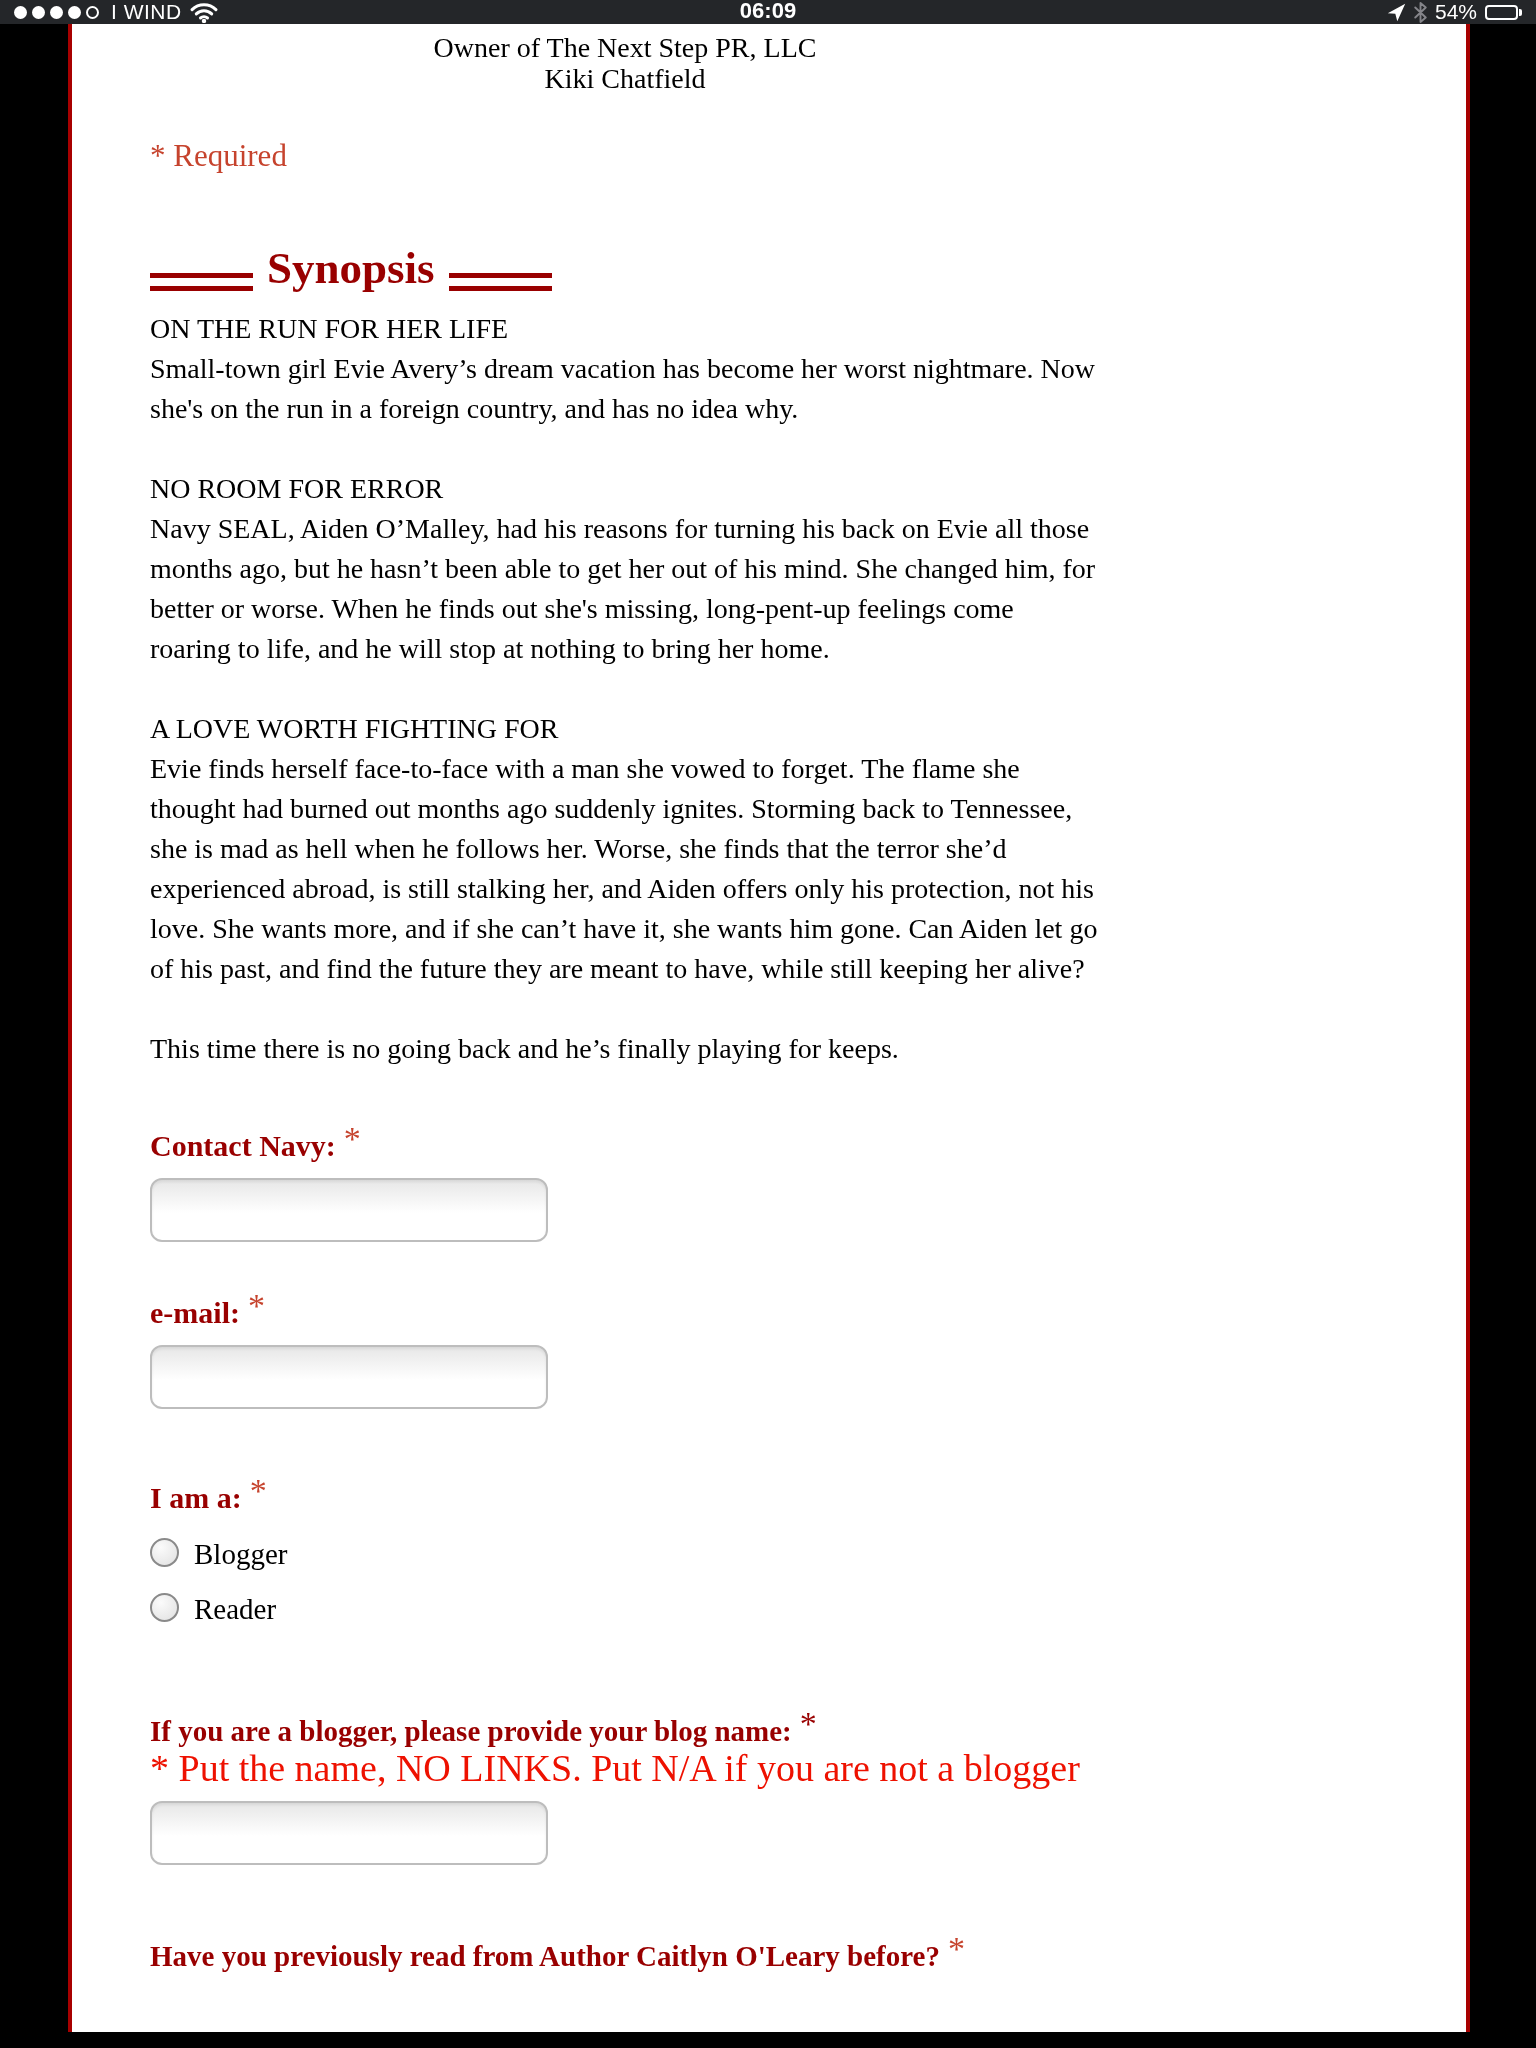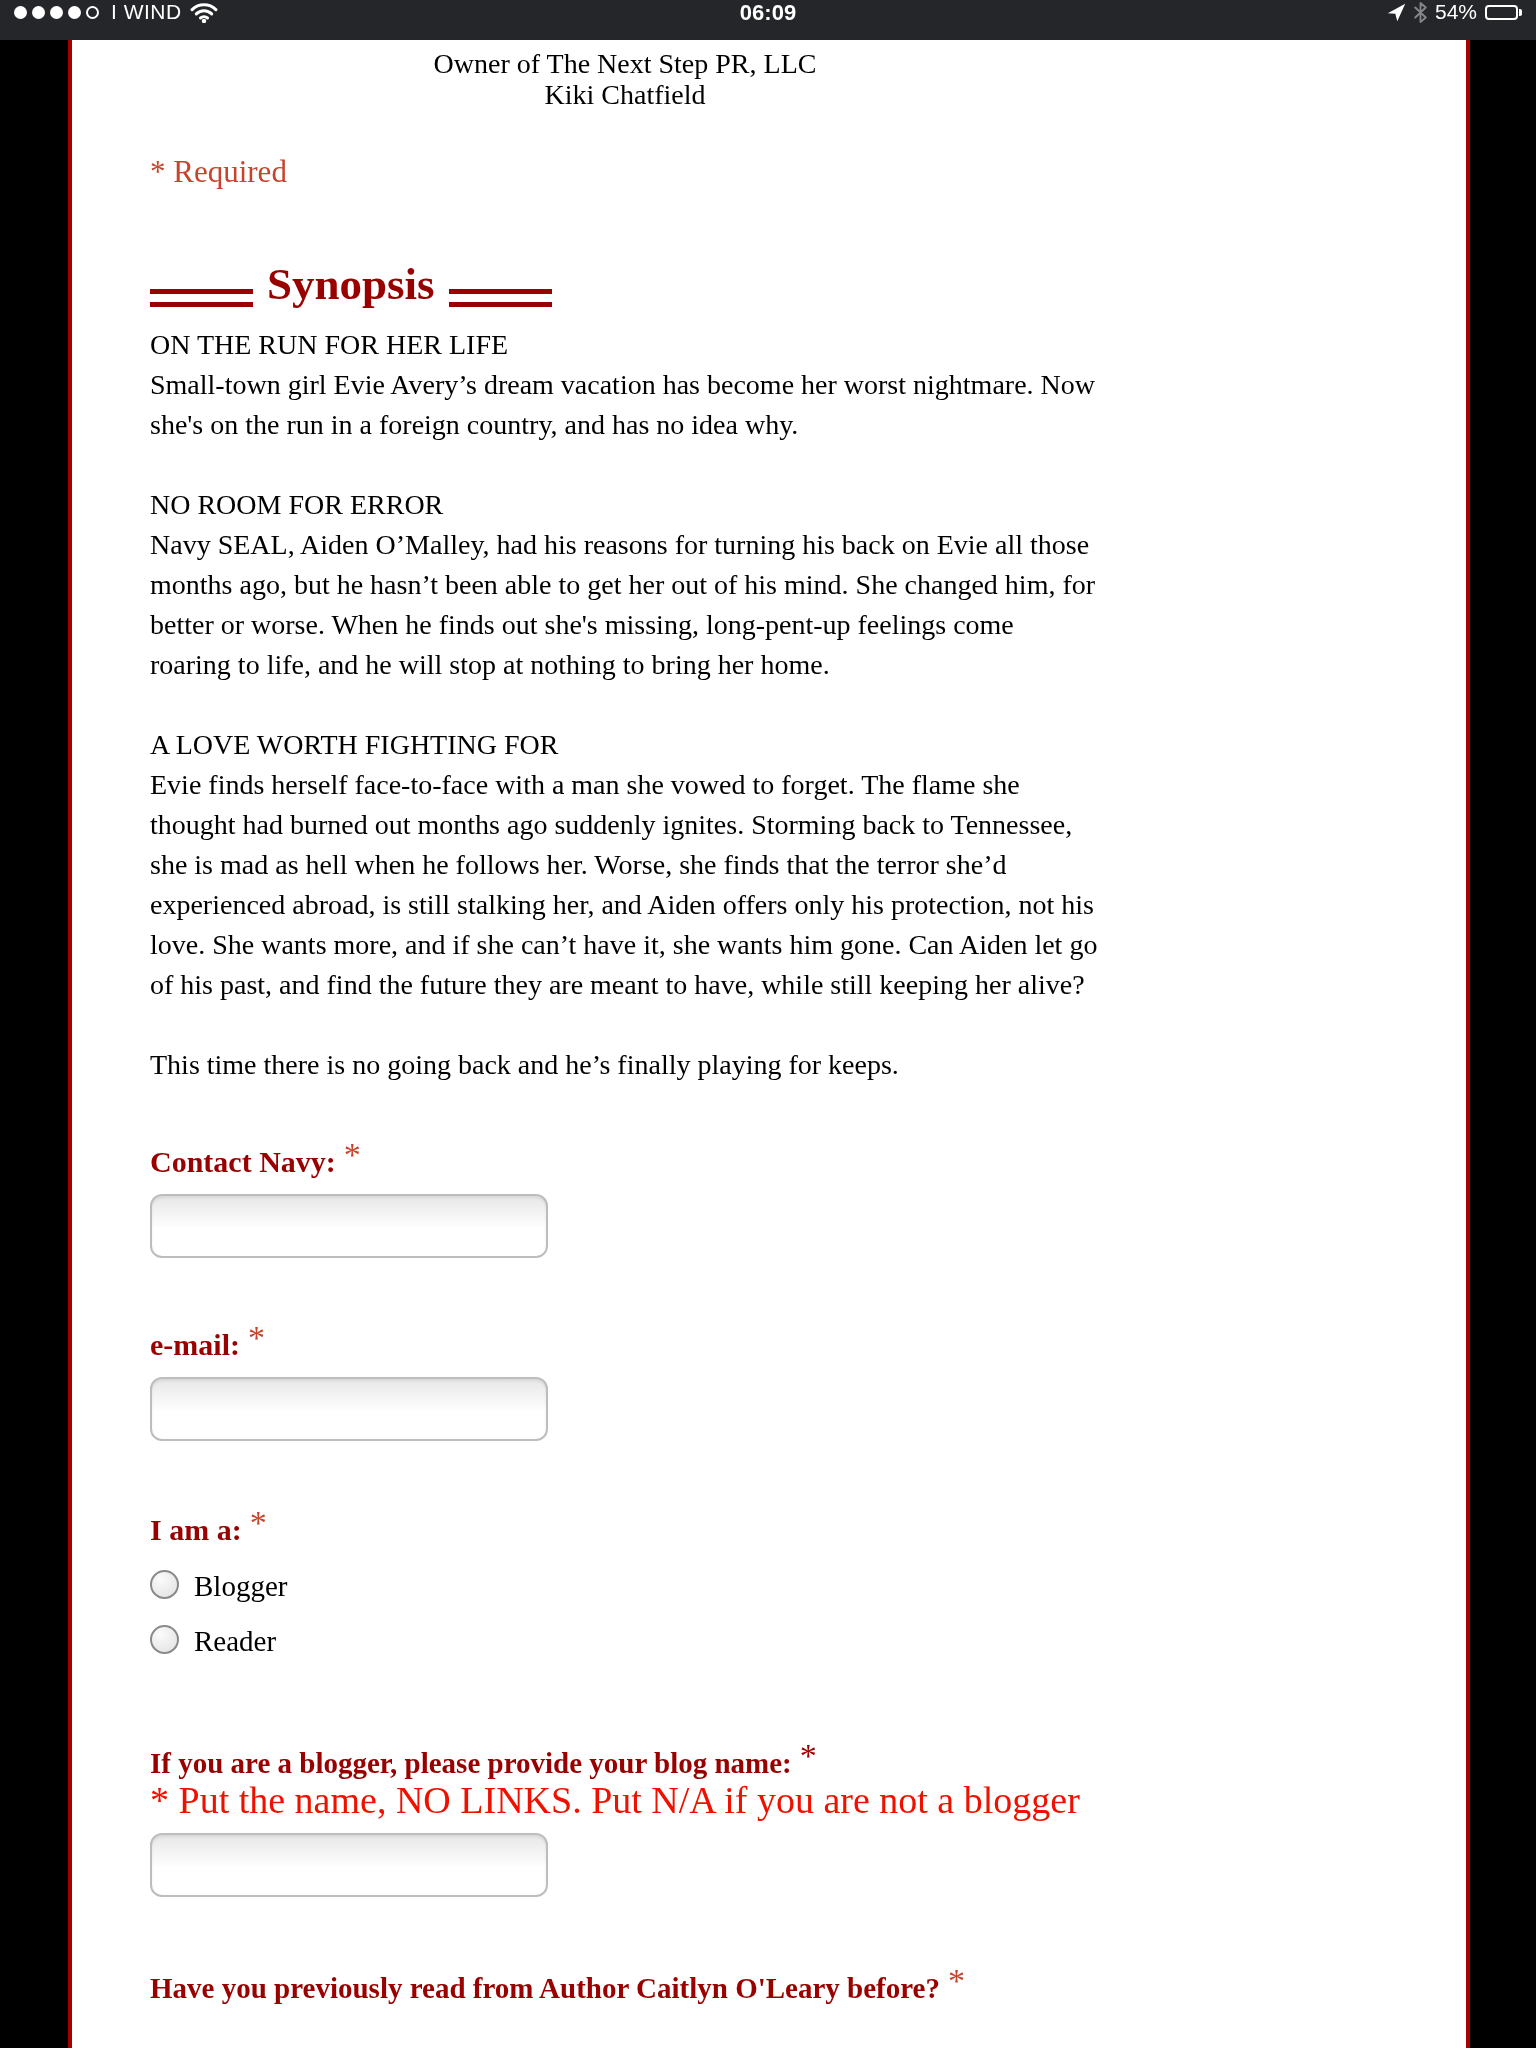--- a/index.html
+++ b/index.html
@@ -2,23 +2,23 @@
 <html><head>
 <meta charset="utf-8">
 <style>
   html,body{margin:0;padding:0;}
   body{
     width:1536px;height:2048px;overflow:hidden;background:#000;
     font-family:"Liberation Serif", serif;
   }
   
   .status-bar{
-    position:relative;height:40px;background:#242629;color:#fff;
+    position:relative;height:24px;background:#242629;color:#fff;
     font-family:"Liberation Sans", sans-serif;
-    display:flex;align-items:flex-start;justify-content:space-between;
+    display:flex;align-items:flex-end;justify-content:space-between;
     padding:0 14px;box-sizing:border-box;z-index:5;
   }
   .sb-left,.sb-right{display:flex;align-items:center;gap:8px;}
   .signal-dots{display:flex;align-items:center;gap:5px;margin-right:4px;}
   .signal-dots .dot{width:13px;height:13px;border-radius:50%;background:#fff;display:inline-block;box-sizing:border-box;}
   .signal-dots .dot.empty{background:transparent;border:2px solid #fff;}
   .carrier{font-size:21px;letter-spacing:.5px;font-weight:500;}
   .sb-time{
     position:absolute;left:0;right:0;text-align:center;
     font-size:22px;font-weight:700;pointer-events:none;
@@ -52,21 +52,21 @@
   .req-star{color:#c6432d;font-weight:400;font-size:34px;vertical-align:6px;padding-left:8px;}
   .req-star.dark{color:#990000;}
   .text-input{
     display:block;margin-top:14px;width:398px;height:64px;box-sizing:border-box;
     border:2px solid #bdbdbd;border-radius:12px;
     background:linear-gradient(#e7e7e7,#ffffff 55%);
     box-shadow:inset 0 2px 3px rgba(0,0,0,.07);
     font-size:26px;padding:0 14px;font-family:"Liberation Serif",serif;outline:none;
   }
   .f-contact{margin-top:52px;}
-  .f-email{margin-top:62px;}
+  .f-email{margin-top:46px;}
   .f-iama{margin-top:64px;}
   .radio-row{display:flex;align-items:flex-start;gap:15px;margin-top:22px;font-size:29px;color:#000;}
   .radio-row:first-of-type{margin-top:20px;}
   .radio{
     width:29px;height:29px;border-radius:50%;border:2px solid #8a8a8a;box-sizing:border-box;
     background:radial-gradient(circle at 35% 30%, #fbfbfb, #e0e0e0);
   }
   .f-blog{margin-top:80px;}
   .blog-label{font-size:29px;}
   .blog-note{font-size:38px;color:#ee1100;line-height:38px;}

